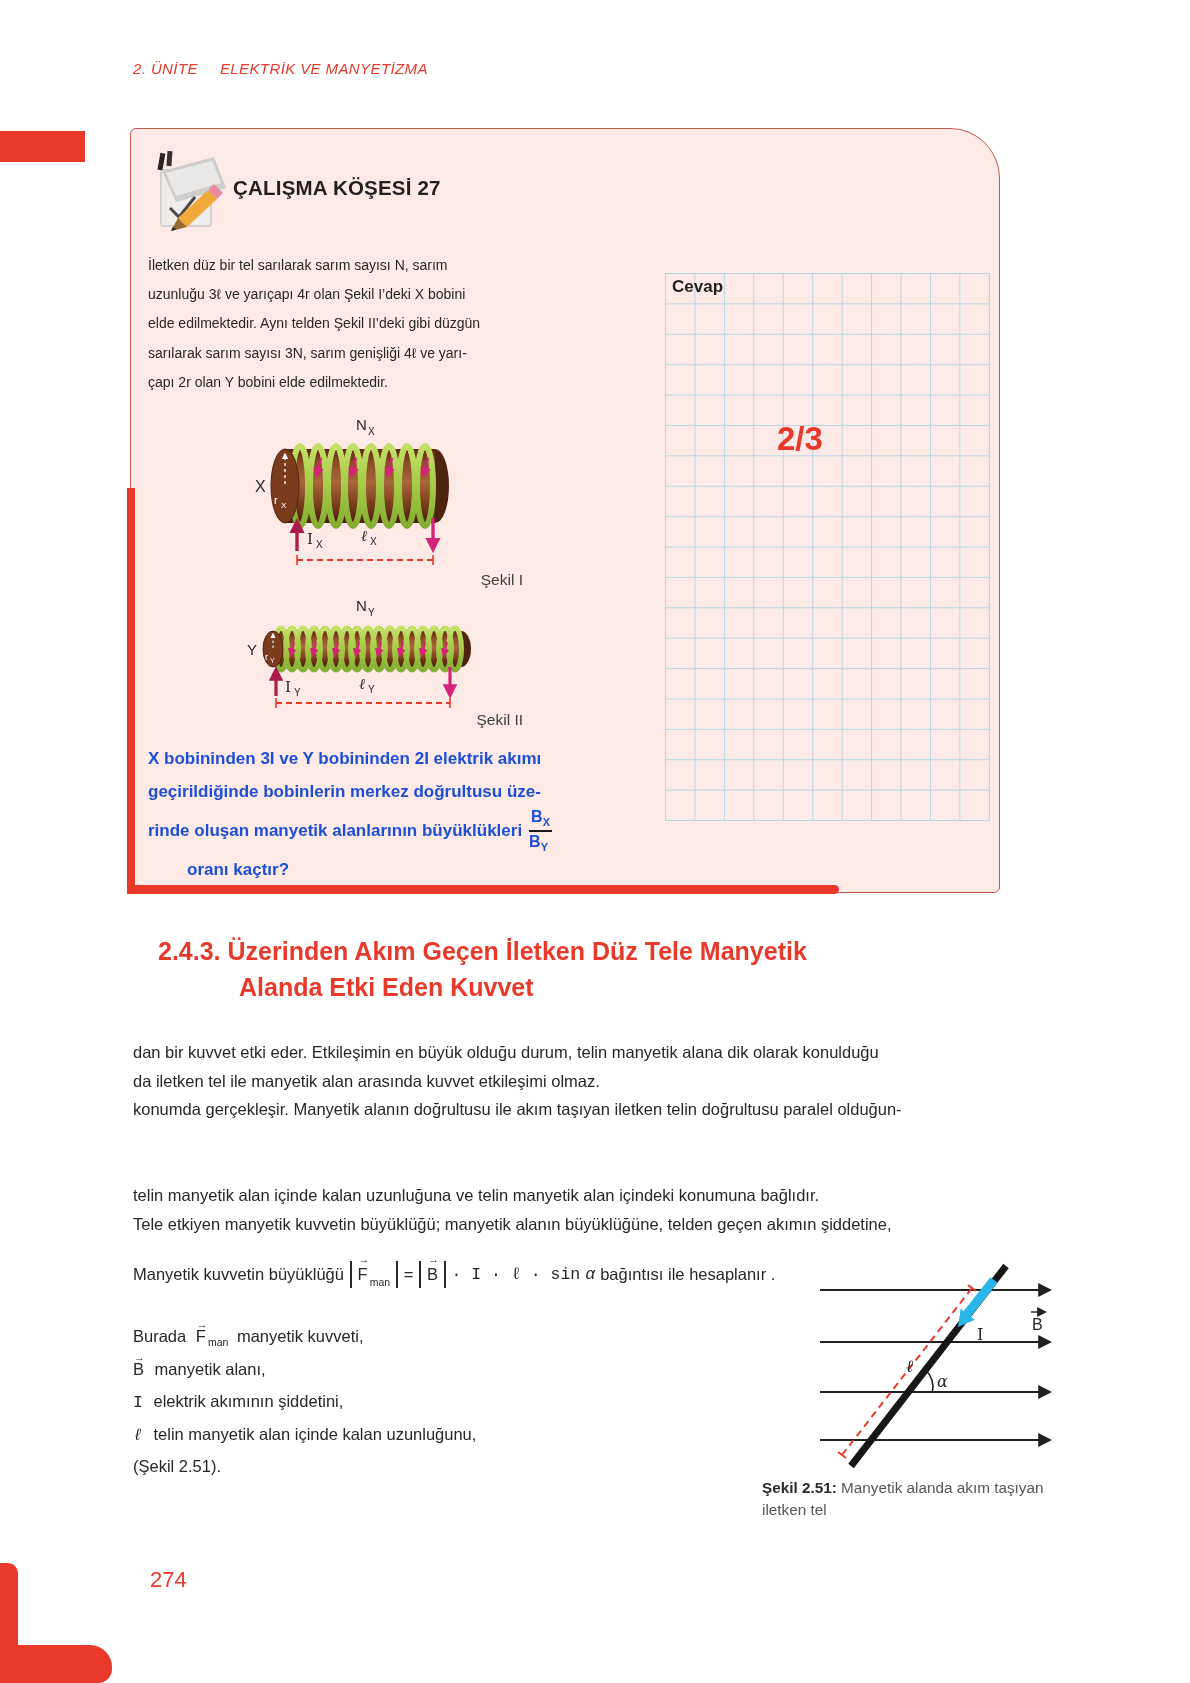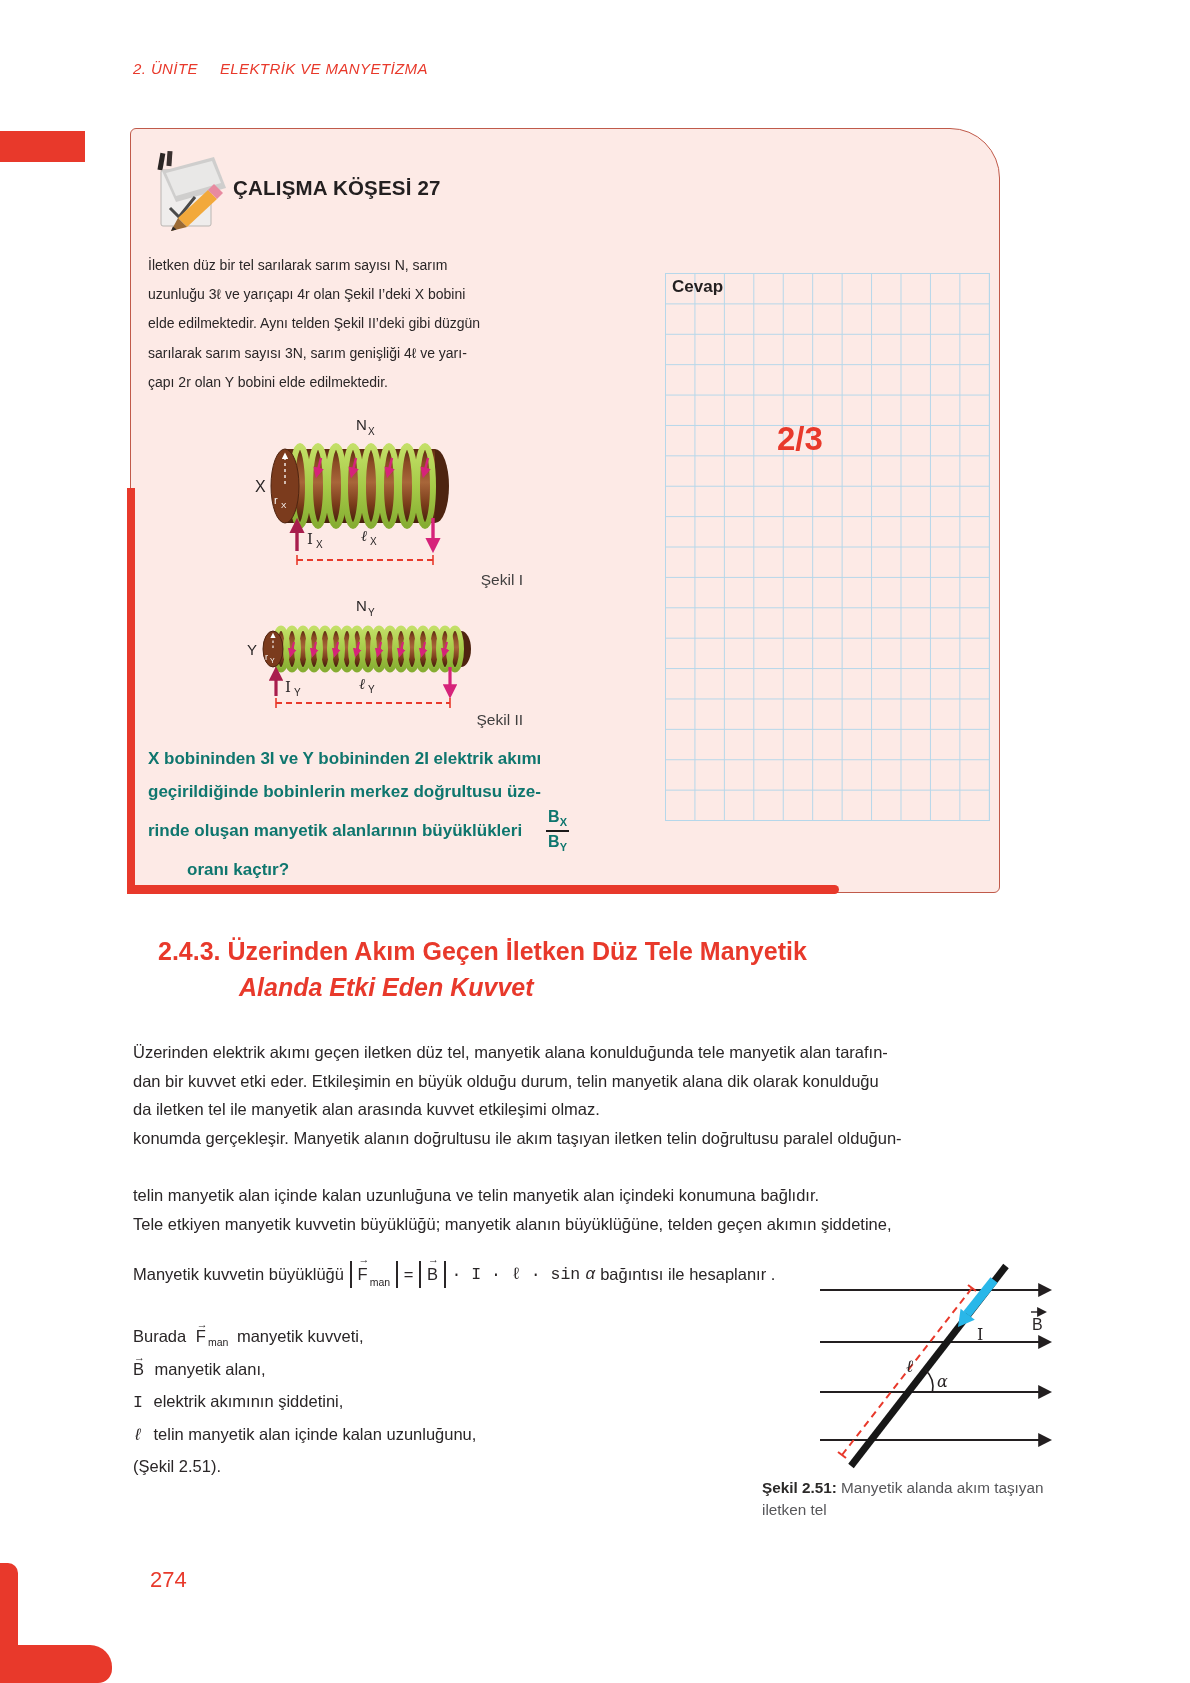--- a/index.html
+++ b/index.html
@@ -14,40 +14,40 @@
   .red-block-tl{left:0;top:131px;width:85px;height:31px;background:#e8392b;}
   
   .study-box{left:130px;top:128px;width:870px;height:765px;background:#fdeae6;
     border:1.5px solid #c05a4a;border-radius:6px 50px 6px 6px;box-sizing:border-box;}
   .accent-left{left:127px;top:488px;width:8px;height:406px;background:#e8392b;}
   .accent-bottom{left:127px;top:885px;width:712px;height:9px;background:#e8392b;border-radius:0 5px 5px 0;}
   .box-title{left:233px;top:176px;font-size:20.5px;font-weight:bold;color:#231f20;letter-spacing:.2px;}
   .problem{left:148px;top:251px;width:486px;font-size:14px;line-height:29.2px;color:#2a2627;}
   .fig-caption{width:280px;text-align:right;font-size:15.5px;color:#3f3e3e;}
   
-  .question{left:148px;top:742px;width:500px;font-size:17px;font-weight:bold;color:#0f766e;}
+  .question{left:148px;top:742px;width:500px;font-size:17px;font-weight:bold;color:#1d4ed8;}
   .q-line{height:33px;line-height:33px;}
   .q-line3{height:46px;display:flex;align-items:center;}
   .q-line4{height:32px;line-height:32px;margin-left:39px;}
-  .frac{display:inline-block;text-align:center;margin-left:24px;font-size:16px;line-height:1;}
+  .frac{display:inline-block;text-align:left;margin-left:7px;font-size:16px;line-height:1;}
   .frac .num{display:block;border-bottom:2px solid #1c1a1a;padding:0 2px 2px;}
   .frac .den{display:block;padding-top:2px;}
   .frac sub{font-size:11px;}
   
   .answer-grid{left:665px;top:273px;width:324px;height:547px;
     background-image:linear-gradient(to right,#b5d7ea 1px,transparent 1px),
                      linear-gradient(to bottom,#b5d7ea 1px,transparent 1px);
     background-size:29.45px 30.4px;
     border-right:1px solid #b5d7ea;border-bottom:1px solid #b5d7ea;}
   .cevap{left:672px;top:277px;font-size:17px;font-weight:bold;color:#231f20;}
   .answer-value{left:777px;top:420px;font-size:33px;font-weight:bold;color:#e8392b;}
   
   .heading{font-size:25px;font-weight:bold;color:#e8392b;}
   .h1{left:158px;top:937px;}
-  .h2{left:239px;top:973px;font-style:italic;}
+  .h2{left:239px;top:973px;}
   .para{font-size:16.5px;line-height:28.6px;color:#2a2627;}
   .p1{left:133px;top:1038px;width:940px;}
   .p2{left:133px;top:1181px;width:940px;}
   
   .formula{left:133px;top:1256px;font-size:16.5px;color:#2a2627;display:flex;align-items:center;gap:5px;height:36px;}
   .vbar{display:inline-block;width:1.6px;height:27px;background:#2a2627;margin:0 1px;}
   .serif{font-family:Liberation Mono, monospace;}
   .ital{font-style:italic;}
   .msub{font-size:10.5px;align-self:flex-end;margin-left:-3px;margin-bottom:4px;}
   .vecwrap{position:relative;display:inline-block;}
@@ -245,21 +245,20 @@
 </div>
 
 <div class="abs answer-grid"></div>
 <div class="abs cevap">Cevap</div>
 <div class="abs answer-value">2/3</div>
 
 <div class="abs heading h1">2.4.3. Üzerinden Akım Geçen İletken Düz Tele Manyetik</div>
 <div class="abs heading h2">Alanda Etki Eden Kuvvet</div>
 
 <div class="abs para p1">
-  <div>Üzerinden elektrik akımı geçen iletken düz tel, manyetik alana konulduğunda tele manyetik alan tarafın-</div>
   <div>dan bir kuvvet etki eder. Etkileşimin en büyük olduğu durum, telin manyetik alana dik olarak konulduğu</div>
   <div>da iletken tel ile manyetik alan arasında kuvvet etkileşimi olmaz.</div>
   <div>konumda gerçekleşir. Manyetik alanın doğrultusu ile akım taşıyan iletken telin doğrultusu paralel olduğun-</div>
 </div>
 <div class="abs para p2">
   <div>telin manyetik alan içinde kalan uzunluğuna ve telin manyetik alan içindeki konumuna bağlıdır.</div>
   <div>Tele etkiyen manyetik kuvvetin büyüklüğü; manyetik alanın büyüklüğüne, telden geçen akımın şiddetine,</div>
 </div>
 
 <div class="abs formula">

